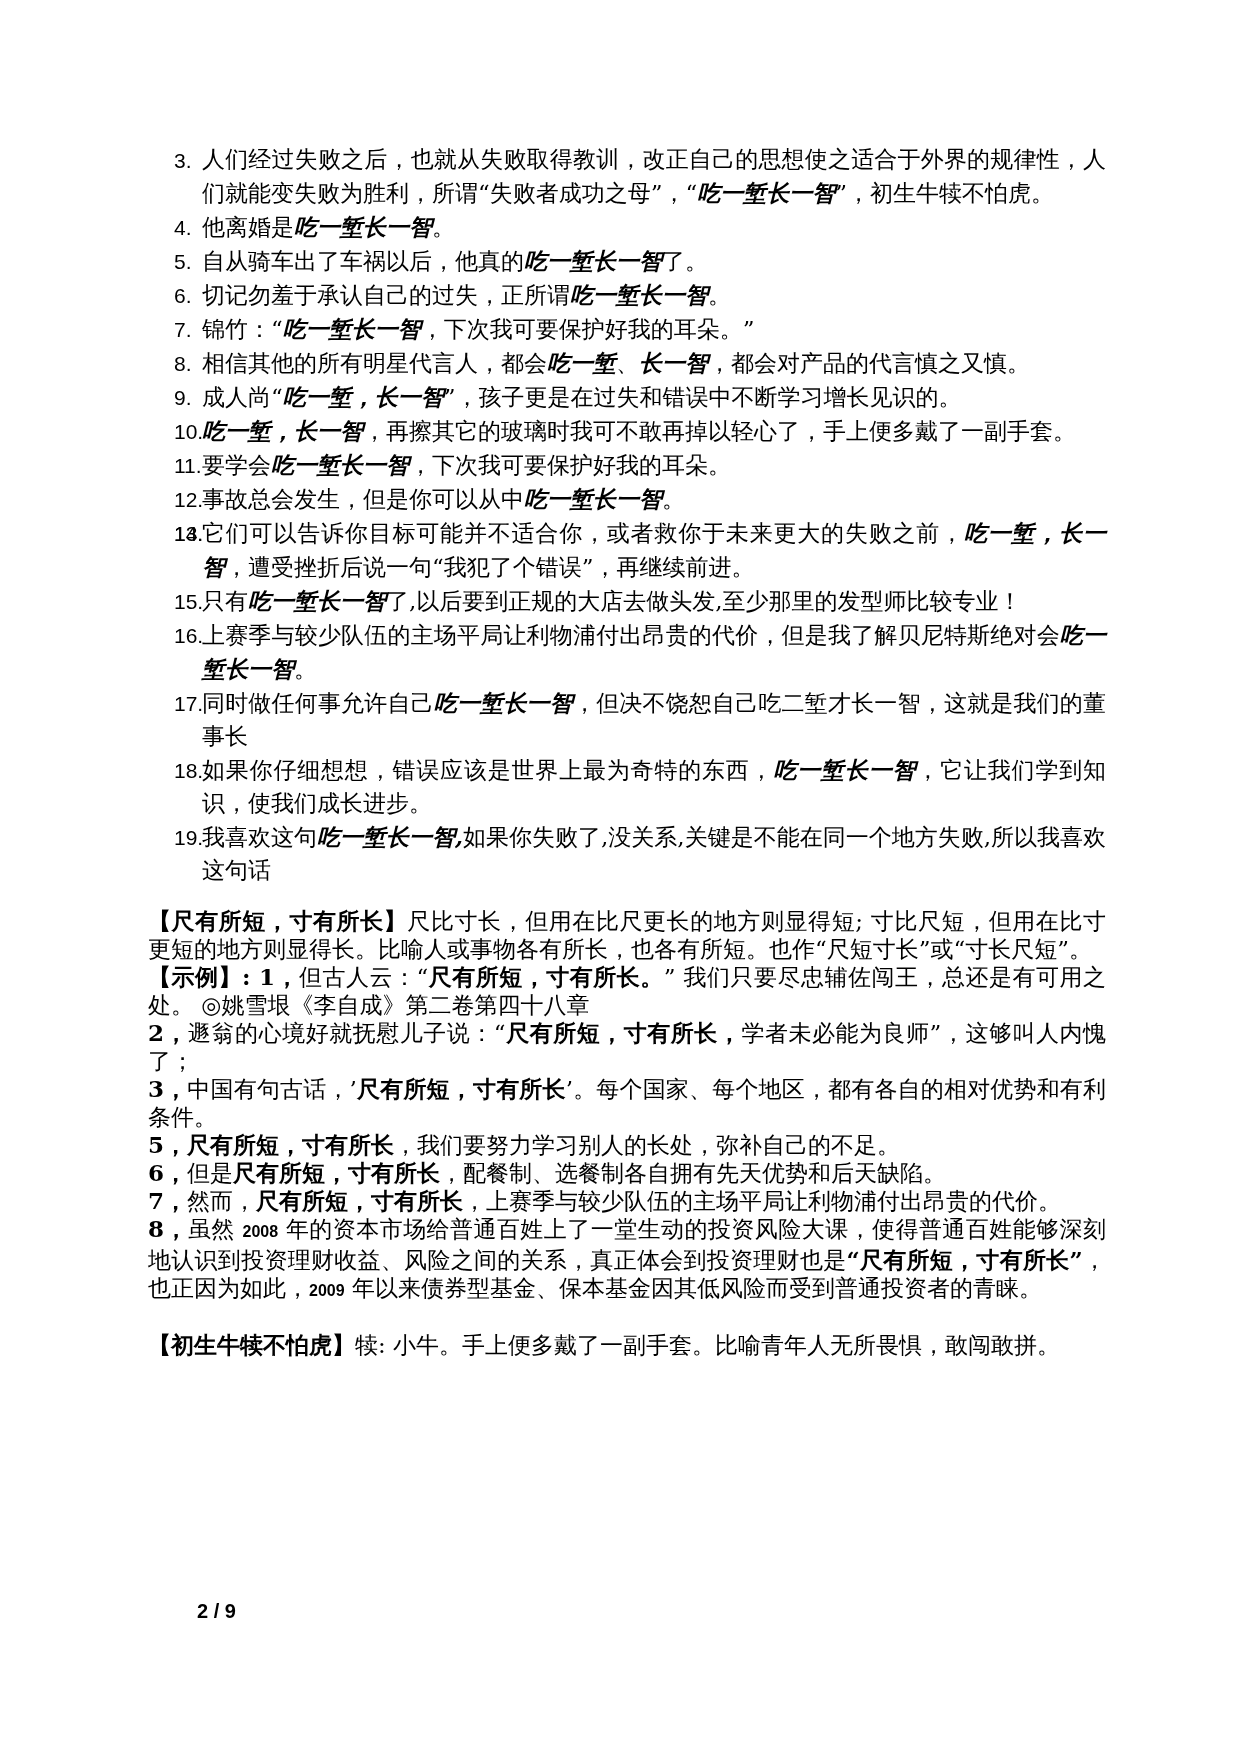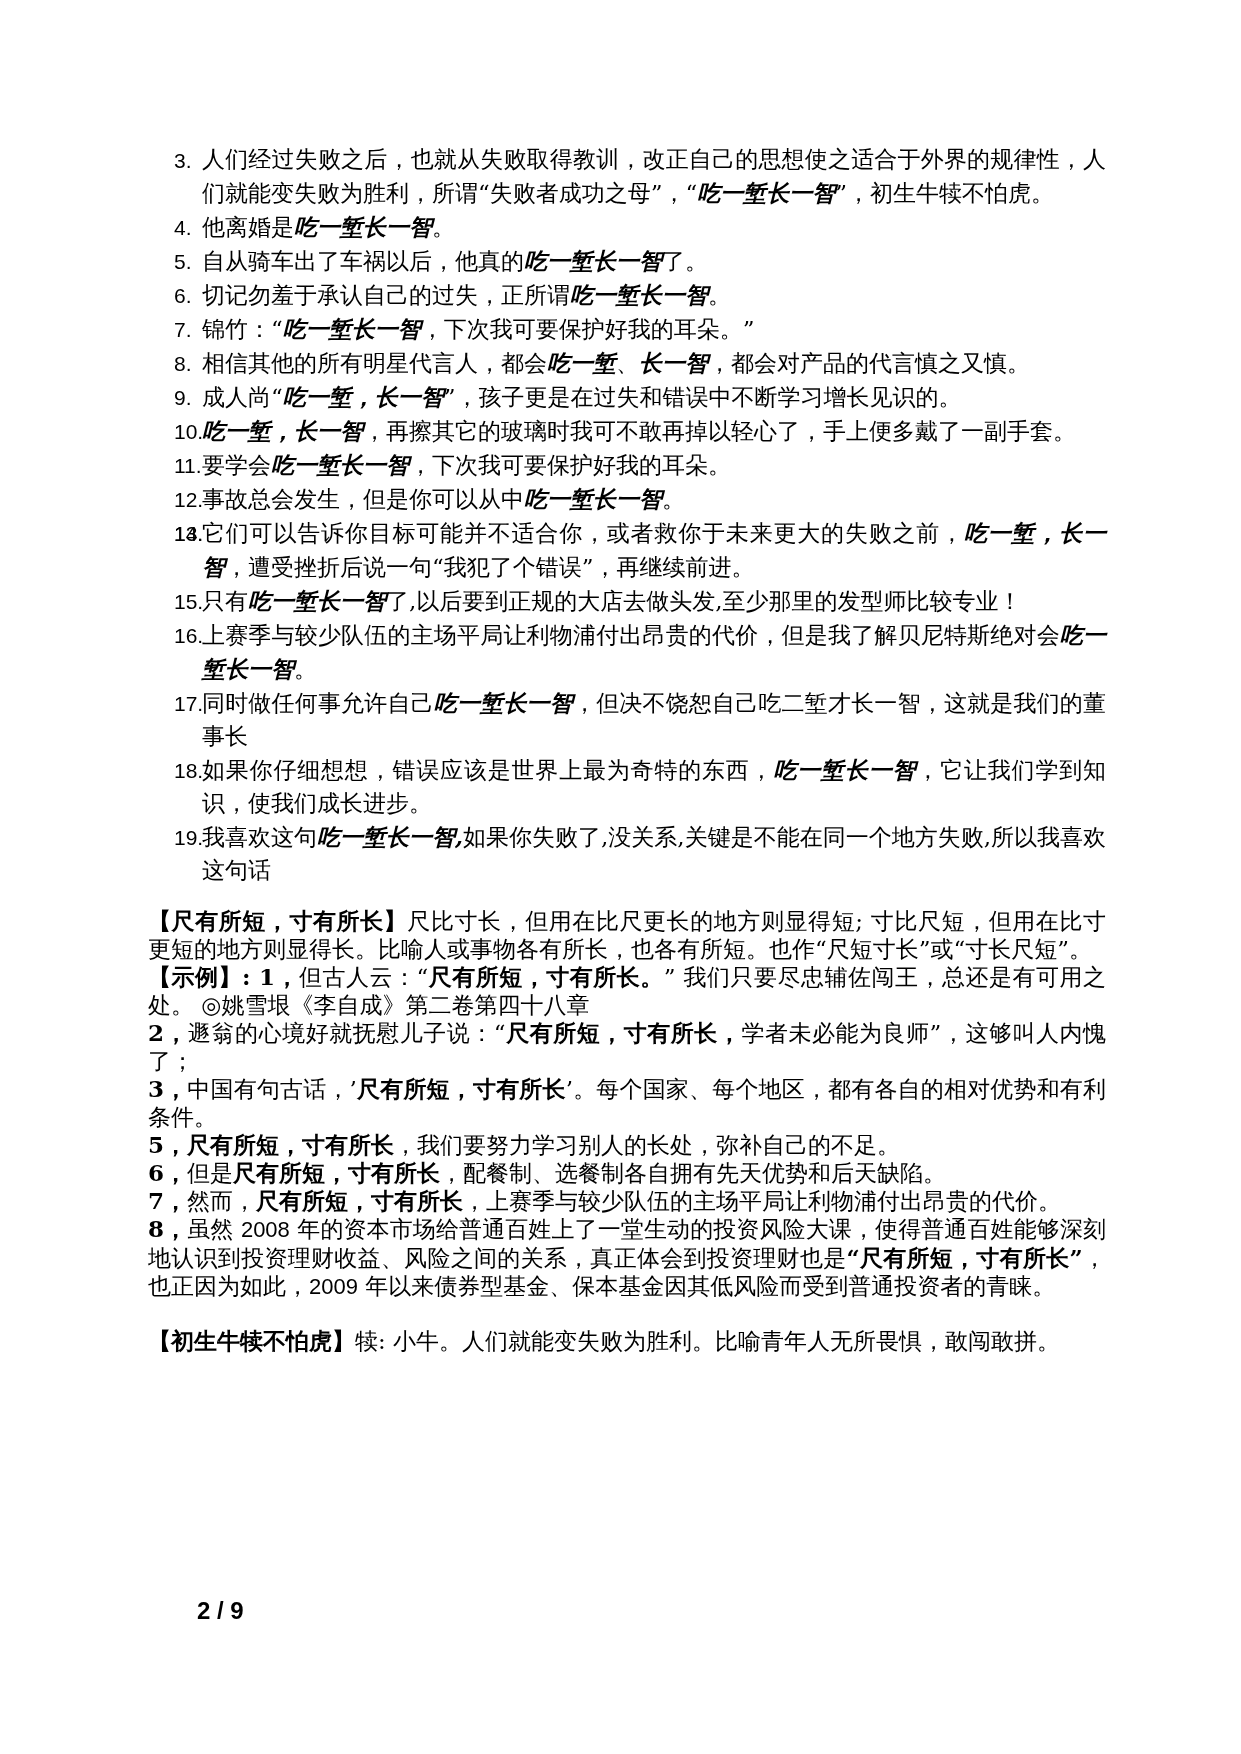--- a/index.html
+++ b/index.html
@@ -49,28 +49,28 @@
   .para {
     margin: 0;
     font-size: 23px;
     line-height: 28px;
     text-align: justify;
   }
   
   .seg-n { font-weight: 400; font-style: normal; }
   .seg-b { font-weight: 700; font-style: normal; }
   .seg-i { font-weight: 700; font-style: italic; }
-  .seg-d { font-weight: 400; font-family: "Liberation Sans", "DejaVu Sans", sans-serif; font-size: 22px; margin-top: 16px; }
+  .seg-d { font-weight: 700; font-family: "Liberation Sans", "DejaVu Sans", sans-serif; font-size: 16px; margin-top: 16px; }
   .footer {
     position: absolute;
     left: 197px;
     top: 1598px;
     font-family: "Liberation Sans", "DejaVu Sans", sans-serif;
     font-weight: 700;
-    font-size: 24px;
+    font-size: 20px;
     line-height: 26px;
   }
 </style>
 </head>
 <body>
 
 <div class="page">
   <div class="content">
     <div class="clist">
         <div class="clist-item"><span class="num">3.</span><span><span class="seg-n">人们经过失败之后，也就从失败取得教训，改正自己的思想使之适合于外界的规律性，人们就能变失败为胜利，所谓“失败者成功之母”，“</span><span class="seg-i">吃一堑长一智</span><span class="seg-n">”，初生牛犊不怕虎。</span></span></div>
@@ -96,18 +96,18 @@
           <p class="para"><span class="seg-b">【尺有所短，寸有所长】</span><span class="seg-n">尺比寸长，但用在比尺更长的地方则显得短; 寸比尺短，但用在比寸更短的地方则显得长。比喻人或事物各有所长，也各有所短。也作“尺短寸长”或“寸长尺短”。</span></p>
           <p class="para"><span class="seg-b">【示例】: 1，</span><span class="seg-n">但古人云：“</span><span class="seg-b">尺有所短，寸有所长。</span><span class="seg-n">” 我们只要尽忠辅佐闯王，总还是有可用之处。 ◎姚雪垠《李自成》第二卷第四十八章</span></p>
           <p class="para"><span class="seg-b">2，</span><span class="seg-n">遯翁的心境好就抚慰儿子说：“</span><span class="seg-b">尺有所短，寸有所长，</span><span class="seg-n">学者未必能为良师”，这够叫人内愧了；</span></p>
           <p class="para"><span class="seg-b">3，</span><span class="seg-n">中国有句古话，’</span><span class="seg-b">尺有所短，寸有所长</span><span class="seg-n">’。每个国家、每个地区，都有各自的相对优势和有利条件。</span></p>
           <p class="para"><span class="seg-b">5，尺有所短，寸有所长</span><span class="seg-n">，我们要努力学习别人的长处，弥补自己的不足。</span></p>
           <p class="para"><span class="seg-b">6，</span><span class="seg-n">但是</span><span class="seg-b">尺有所短，寸有所长</span><span class="seg-n">，配餐制、选餐制各自拥有先天优势和后天缺陷。</span></p>
           <p class="para"><span class="seg-b">7，</span><span class="seg-n">然而，</span><span class="seg-b">尺有所短，寸有所长</span><span class="seg-n">，上赛季与较少队伍的主场平局让利物浦付出昂贵的代价。</span></p>
           <p class="para"><span class="seg-b">8，</span><span class="seg-n">虽然 </span><span class="seg-d">2008</span><span class="seg-n"> 年的资本市场给普通百姓上了一堂生动的投资风险大课，使得普通百姓能够深刻地认识到投资理财收益、风险之间的关系，真正体会到投资理财也是</span><span class="seg-b">“尺有所短，寸有所长”</span><span class="seg-n">，也正因为如此，</span><span class="seg-d">2009</span><span class="seg-n"> 年以来债券型基金、保本基金因其低风险而受到普通投资者的青睐。</span></p>
         </div>
         <div class="section">
-          <p class="para"><span class="seg-b">【初生牛犊不怕虎】</span><span class="seg-n">犊: 小牛。人们就能变失败为胜利。比喻青年人无所畏惧，敢闯敢拼。</span></p>
+          <p class="para"><span class="seg-b">【初生牛犊不怕虎】</span><span class="seg-n">犊: 小牛。手上便多戴了一副手套。比喻青年人无所畏惧，敢闯敢拼。</span></p>
         </div>
       </div>
   </div>
   <div class="footer">2 / 9</div>
 </div>
 
 </body></html>

